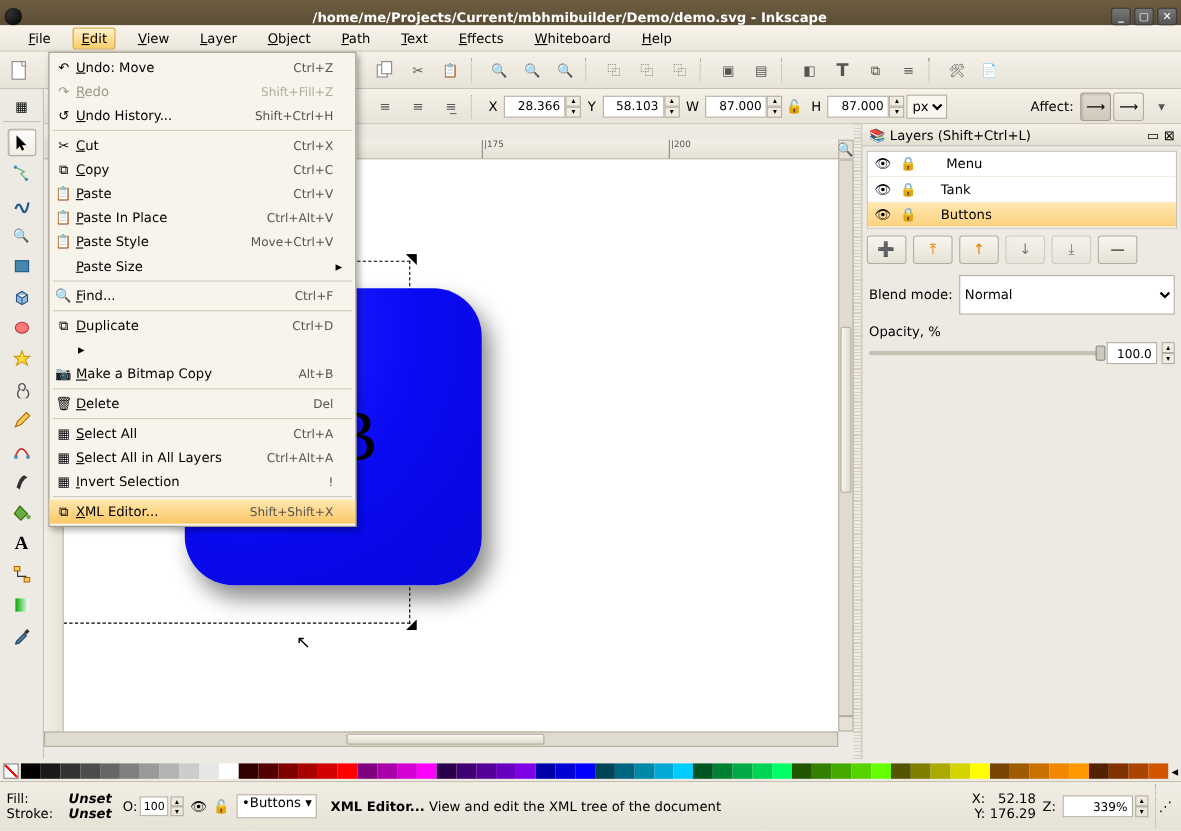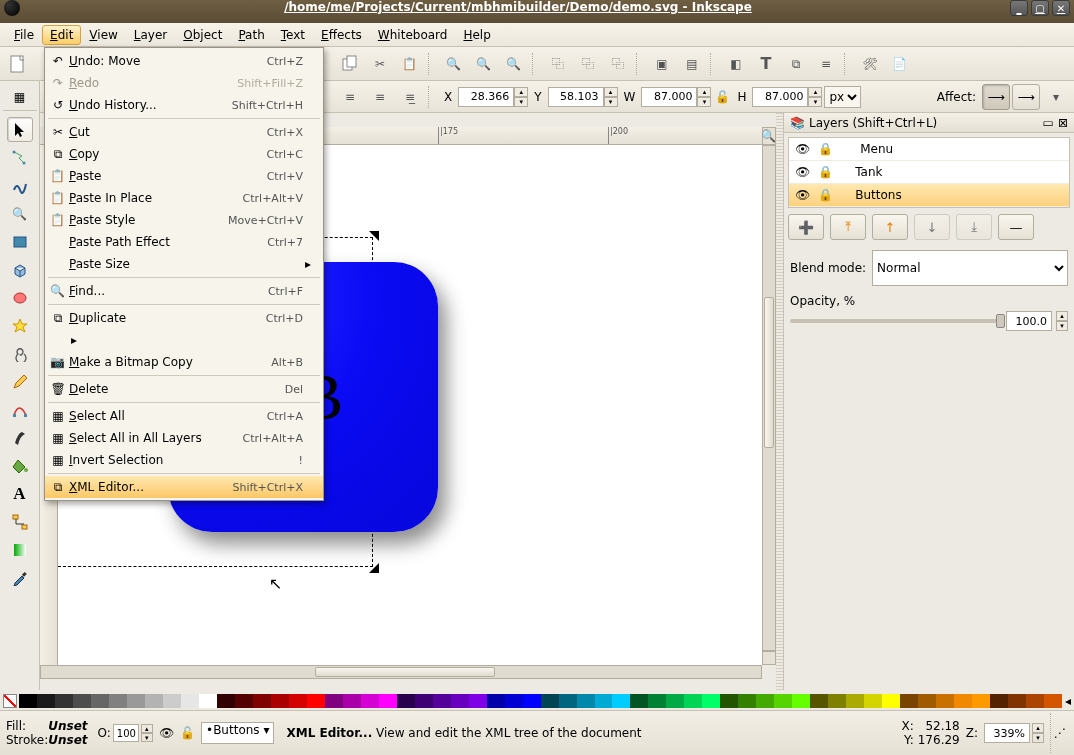--- a/index.html
+++ b/index.html
@@ -1,27 +1,27 @@
 <!DOCTYPE html>
 <html><head>
 <meta charset="utf-8">
 <style>
 * { box-sizing: border-box; margin: 0; padding: 0; font-family: "Bitstream Vera Sans", "DejaVu Sans", sans-serif; font-size: 12px; }
 body { background: #edeae3; width: 1074px; height: 755px; overflow: hidden; position: relative; }
 
 
-.titlebar { height: 23px; background: linear-gradient(#6e5e42, #5a4c35); display: flex; align-items: flex-start; color: #fff; font-weight: bold; padding: 0 4px; text-decoration: underline; }
+.titlebar { height: 23px; background: linear-gradient(#6e5e42, #5a4c35); display: flex; align-items: flex-end; color: #fff; font-weight: bold; padding: 0 4px; }
 .titlebar .icon { width: 16px; height: 16px; margin-right: 6px; background: radial-gradient(circle at 30% 30%, #333, #000); border-radius: 50%; }
 .titlebar .t { flex: 1; text-align: center; }
 .titlebar .wbtns { display: flex; gap: 3px; }
 .wbtn { width: 18px; height: 16px; background: linear-gradient(#777,#555); border:1px solid #3a3a3a; border-radius: 3px; color:#fff; display:flex;align-items:center;justify-content:center; font-size:10px;}
 
 
 .menubar { height: 24px; background: linear-gradient(#f7f3ea,#ece7dc); border-bottom:1px solid #c7c1b4; display:flex; align-items:center; padding:0 6px; gap:0; }
-.menubar .mitem { padding: 3px 8px; border-radius:3px; }
+.menubar .mitem { padding: 3px 8px; border-radius:3px;margin-left:12px; }
 .menubar .mitem.open { background: linear-gradient(#fef2cd,#fbcd66); border:1px solid #d9a23d; padding:2px 7px; }
 .menubar .mitem u { text-decoration: underline; }
 
 
 .toolbar { background: linear-gradient(#f5f1e8,#e8e3d8); border-bottom:1px solid #c7c1b4; display:flex; align-items:center; padding:2px 4px; gap:2px; height:34px; }
 .toolbar.second { height:32px; }
 .toolbar .tbtn { width:28px; height:28px; border:1px solid transparent; border-radius:3px; display:flex; align-items:center; justify-content:center; color:#555; }
 .toolbar .sep { width:8px; height:22px; border-left:1px dotted #b3ad9f; margin:0 2px; }
 .toolbar .spin { display:flex; align-items:center; }
 .toolbar .spin input { width:56px; height:20px; border:1px solid #b3ad9f; background:#fff; padding:0 4px; text-align:right; font-size:11px; }
@@ -81,29 +81,29 @@
 
 
 .palette { position:absolute; left:1px; right:0; bottom:45px; height:18px; background:#edeae3; display:flex; align-items:center; }
 .palette .noclr { width:14px;height:14px; border:1px solid #888; background:linear-gradient(45deg,#fff 45%, #f00 45% 55%, #fff 55%); margin:0 2px; }
 .palette .swatches { flex:1; display:flex; height:14px; }
 .palette .sw { flex:1; }
 .palette .tri { width:12px; display:flex;align-items:center;justify-content:center; }
 
 
 .status { position:absolute; left:0; right:0; bottom:0; height:45px; background:linear-gradient(#f2eee5,#e6e1d5); border-top:1px solid #c7c1b4; display:flex; align-items:center; padding:2px 6px; gap:6px; font-size:11px; }
-.status .fillstroke { display:grid; grid-template-columns:auto auto; gap:0 0; font-size:10px; margin-right:4px; }
+.status .fillstroke { display:grid; grid-template-columns:auto auto; gap:0 14px; font-size:10px; margin-right:4px; }
 .status .fsval { font-style:italic; font-weight:bold; }
 .status .opac { display:flex; align-items:center; gap:2px; }
 .status .opac input { width:26px; height:18px; border:1px solid #b3ad9f; text-align:right; padding:0 2px; font-size:10px; }
 .status .layer-sel { height:22px; border:1px solid #b3ad9f; background:#fff; padding:0 4px; }
 .status .hint { flex:1; padding:0 6px; display:flex; align-items:center; }
 .status .coords { display:grid; grid-template-columns:auto auto; gap:0 4px; font-size:10px; text-align:right; }
 .status .zoom { display:flex; align-items:center; gap:2px; }
-.status .zoom input { width:46px; height:20px; border:1px solid #b3ad9f; background:#fff; text-align:right; padding:0 4px; font-size:11px; }
+.status .zoom input { width:64px; height:20px; border:1px solid #b3ad9f; background:#fff; text-align:right; padding:0 4px; font-size:11px; }
 .status .grab { width:18px;height:40px;border-left:1px dotted #b3ad9f; display:flex;align-items:center;justify-content:center; }
 
 
 .dropdown { position:absolute; left:44px; top:47px; width:280px; background:#f7f4ec; border:1px solid #9b9486; box-shadow:2px 3px 6px rgba(0,0,0,.35); z-index:1000; padding:2px 0; }
 .dropdown .mrow { display:flex; align-items:center; height:22px; padding:0 8px 0 4px; gap:2px; }
 .dropdown .mrow.disabled { color:#9d9788; }
 .dropdown .mrow.hover { background:linear-gradient(#ffe8b0,#fbc766); }
 .dropdown .micon { width:18px; display:flex;align-items:center;justify-content:center; font-size:12px; }
 .dropdown .mlabel { flex:1; }
 .dropdown .mlabel u { text-decoration:underline; }
@@ -562,26 +562,20 @@
       <span class="msub"></span>
     </div>
     <div class="mrow">
       <span class="micon">📋</span>
       <span class="mlabel"><u>P</u>aste Style</span>
       <span class="maccel">Move+Ctrl+V</span>
       <span class="msub"></span>
     </div>
     <div class="mrow">
       <span class="micon"></span>
-      <span class="mlabel"><u>P</u>aste Path Effect</span>
-      <span class="maccel">Ctrl+7</span>
-      <span class="msub"></span>
-    </div>
-    <div class="mrow">
-      <span class="micon"></span>
       <span class="mlabel"><u>P</u>aste Size</span>
       <span class="maccel"></span>
       <span class="msub">▸</span>
     </div>
     <div class="msep"></div>
     <div class="mrow">
       <span class="micon">🔍</span>
       <span class="mlabel"><u>F</u>ind...</span>
       <span class="maccel">Ctrl+F</span>
       <span class="msub"></span>
@@ -627,18 +621,18 @@
     <div class="mrow">
       <span class="micon">▦</span>
       <span class="mlabel"><u>I</u>nvert Selection</span>
       <span class="maccel">!</span>
       <span class="msub"></span>
     </div>
     <div class="msep"></div>
     <div class="mrow hover">
       <span class="micon">⧉</span>
       <span class="mlabel"><u>X</u>ML Editor...</span>
-      <span class="maccel">Shift+Ctrl+X</span>
+      <span class="maccel">Shift+Shift+X</span>
       <span class="msub"></span>
     </div>
   </div>
 
 <div class="cursor" style="left:271px;top:576px;">↖</div>
 
 </body></html>

